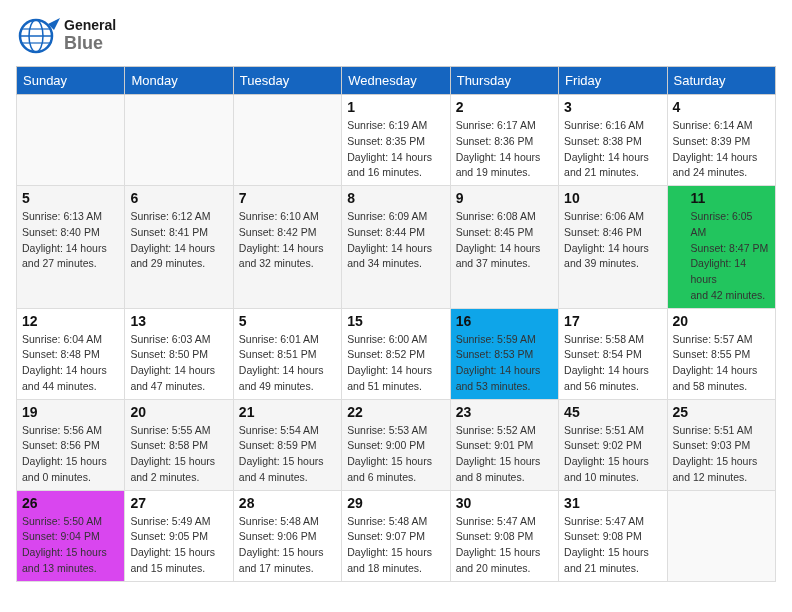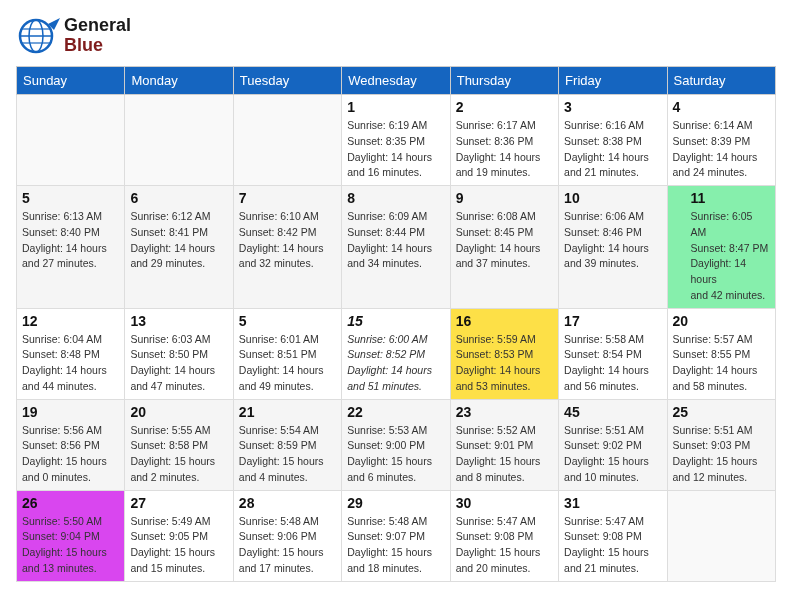--- a/index.html
+++ b/index.html
@@ -85,22 +85,22 @@
           <ellipse cx="20" cy="20" rx="16" ry="16" fill="none" stroke="#1565c0" stroke-width="2.5"></ellipse>
           <ellipse cx="20" cy="20" rx="7" ry="16" fill="none" stroke="#1565c0" stroke-width="1.5"></ellipse>
           <line x1="4" y1="20" x2="36" y2="20" stroke="#1565c0" stroke-width="1.5"></line>
           <line x1="6" y1="13" x2="34" y2="13" stroke="#1565c0" stroke-width="1.2"></line>
           <line x1="6" y1="27" x2="34" y2="27" stroke="#1565c0" stroke-width="1.2"></line>
 
           <polygon points="32,8 44,2 38,14" fill="#1565c0"></polygon>
         </svg>
       </div>
       <div style="display:flex;flex-direction:column;line-height:1.1;">
-        <span style="font-size:18px;font-weight:bold;color:#1a1a1a;">General</span>
-        <span style="font-size:18px;font-weight:bold;color:#7f1d1d;">Blue</span>
+        <span style="font-size:14px;font-weight:bold;color:#1a1a1a;">General</span>
+        <span style="font-size:18px;font-weight:bold;color:#737373;">Blue</span>
       </div>
     </div>
   </div>
   <div class="title-block">
     <div class="month-title"></div>
     <div class="location"></div>
   </div>
 </div>
 
 <table class="calendar">
@@ -185,21 +185,21 @@
 Daylight: 14 hours
 and 37 minutes.</div>
         </td>
         <td style="background: rgb(245, 245, 245);">
           <div class="day-number">10</div>
           <div class="day-info" style="white-space: pre-line;">Sunrise: 6:06 AM
 Sunset: 8:46 PM
 Daylight: 14 hours
 and 39 minutes.</div>
         </td>
-        <td style="background: #86efac; padding-left: 23px;">
+        <td style="background: #22c55e; padding-left: 23px;">
           <div class="day-number">11</div>
           <div class="day-info" style="white-space: pre-line;">Sunrise: 6:05 AM
 Sunset: 8:47 PM
 Daylight: 14 hours
 and 42 minutes.</div>
         </td>
       </tr>
       <tr>
         <td style="background: rgb(255, 255, 255);">
           <div class="day-number">12</div>
@@ -215,28 +215,28 @@
 Daylight: 14 hours
 and 47 minutes.</div>
         </td>
         <td style="background: rgb(255, 255, 255);">
           <div class="day-number">5</div>
           <div class="day-info" style="white-space: pre-line;">Sunrise: 6:01 AM
 Sunset: 8:51 PM
 Daylight: 14 hours
 and 49 minutes.</div>
         </td>
-        <td style="background: rgb(255, 255, 255); font-style: italic;">
+        <td style="background: rgb(255, 255, 255);">
           <div class="day-number">15</div>
           <div class="day-info" style="white-space: pre-line;">Sunrise: 6:00 AM
 Sunset: 8:52 PM
 Daylight: 14 hours
 and 51 minutes.</div>
         </td>
-        <td style="background: #fde047; margin-left: 8px;">
+        <td style="background: #0ea5e9; margin-left: 8px;">
           <div class="day-number">16</div>
           <div class="day-info" style="white-space: pre-line;">Sunrise: 5:59 AM
 Sunset: 8:53 PM
 Daylight: 14 hours
 and 53 minutes.</div>
         </td>
         <td style="background: rgb(255, 255, 255);">
           <div class="day-number">17</div>
           <div class="day-info" style="white-space: pre-line;">Sunrise: 5:58 AM
 Sunset: 8:54 PM

